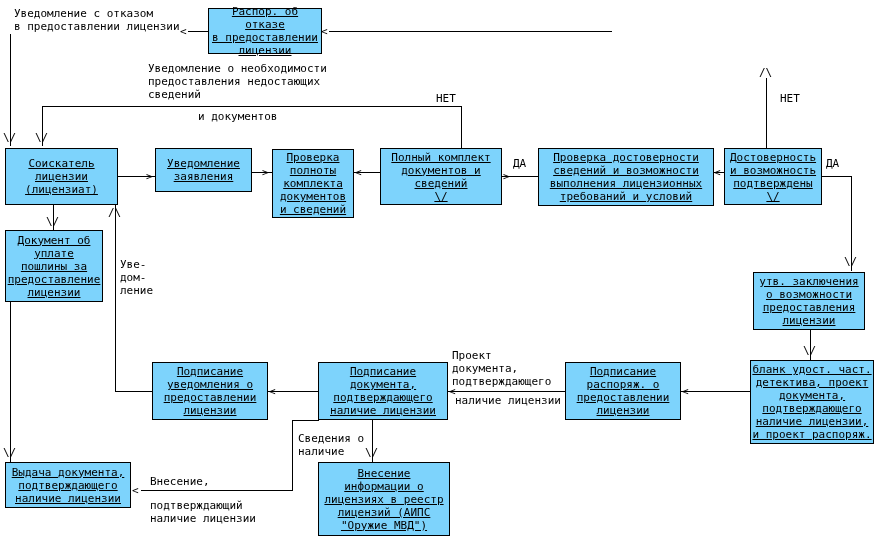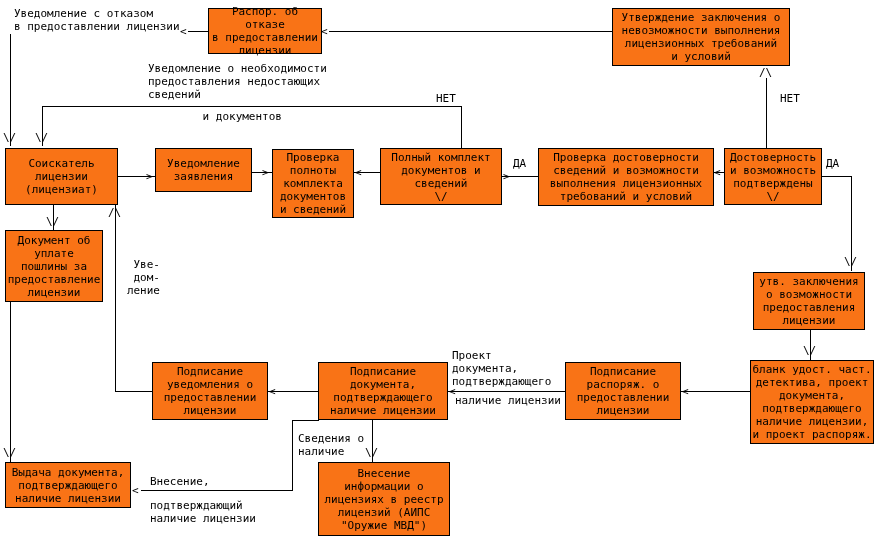--- a/index.html
+++ b/index.html
@@ -3,26 +3,26 @@
 <meta charset="utf-8">
 <style>
   *{margin:0;padding:0;box-sizing:border-box}
   html,body{background:#fff}
   #canvas{
     position:relative;width:885px;height:550px;background:#fff;
     font-family:"DejaVu Sans Mono","Liberation Mono",monospace;
     font-size:11px;line-height:13px;color:#000;overflow:hidden;
   }
   .box{
-    position:absolute;border:1px solid #000;background:#f97316;
+    position:absolute;border:1px solid #000;background:#7dd3fc;
     display:flex;align-items:center;justify-content:center;
-    text-align:center;white-space:pre-line;padding:1px;
+    text-align:center;white-space:pre-line;padding:1px;text-decoration:underline;
   }
   .lbl{position:absolute;white-space:pre-line;text-align:left}
-  .lbl.left{text-align:right}
+  .lbl.left{text-align:left}
   .hl{position:absolute;height:1px;background:#000}
   .vl{position:absolute;width:1px;background:#000}
   .ah{position:absolute;white-space:pre}
 </style>
 </head>
 <body>
 
 <div id="canvas">
 
   <div class="hl" style="left:329px;top:31px;width:283px"></div>
@@ -49,24 +49,20 @@
   <div class="vl" style="left:810px;top:330px;height:30px"></div>
   <div class="vl" style="left:115px;top:205px;height:186px"></div>
   <div class="vl" style="left:53px;top:205px;height:25px"></div>
   <div class="vl" style="left:10px;top:302px;height:160px"></div>
   <div class="vl" style="left:372px;top:420px;height:42px"></div>
   <div class="vl" style="left:292px;top:420px;height:71px"></div>
 
   <div class="box" style="left:208px;top:8px;width:114px;height:46px">Распор. об отказе
 в предоставлении
 лицензии</div>
-  <div class="box" style="left:612px;top:8px;width:178px;height:58px">Утверждение заключения о
-невозможности выполнения
-лицензионных требований
-и условий</div>
   <div class="box" style="left:5px;top:148px;width:113px;height:57px">Соискатель
 лицензии
 (лицензиат)</div>
   <div class="box" style="left:155px;top:148px;width:97px;height:44px">Уведомление
 заявления</div>
   <div class="box" style="left:272px;top:149px;width:82px;height:69px">Проверка
 полноты
 комплекта
 документов
 и сведений</div>

